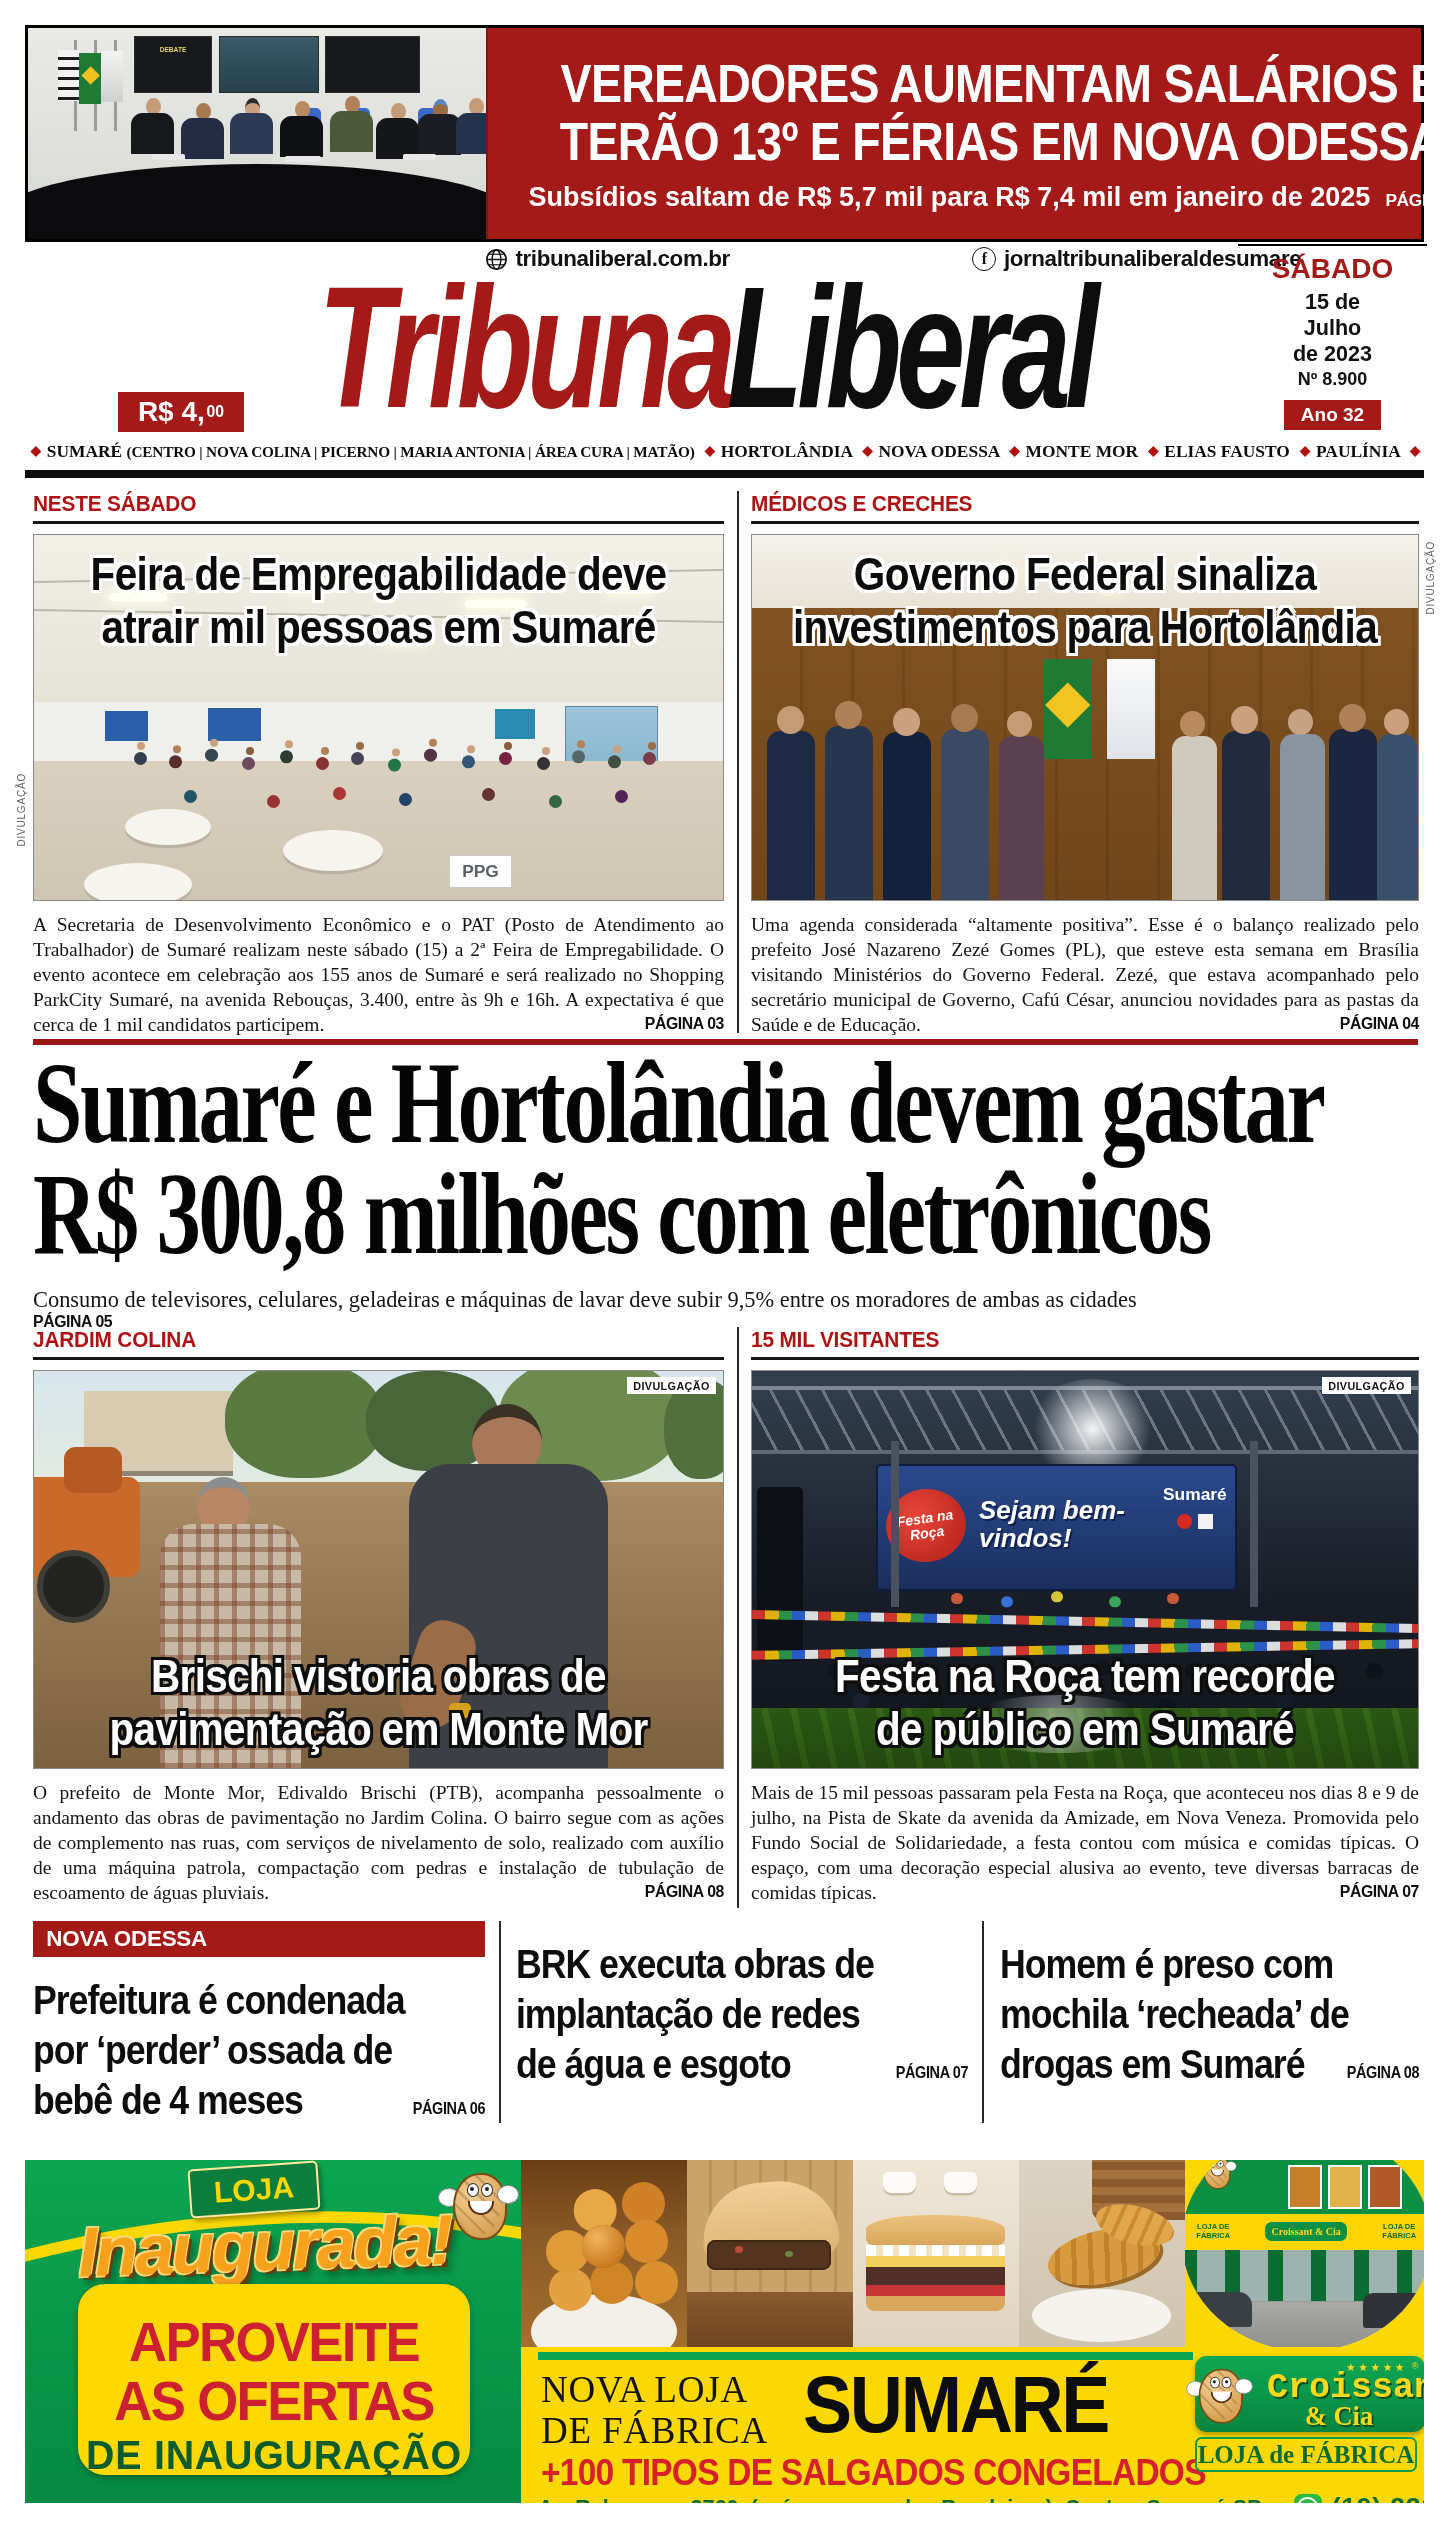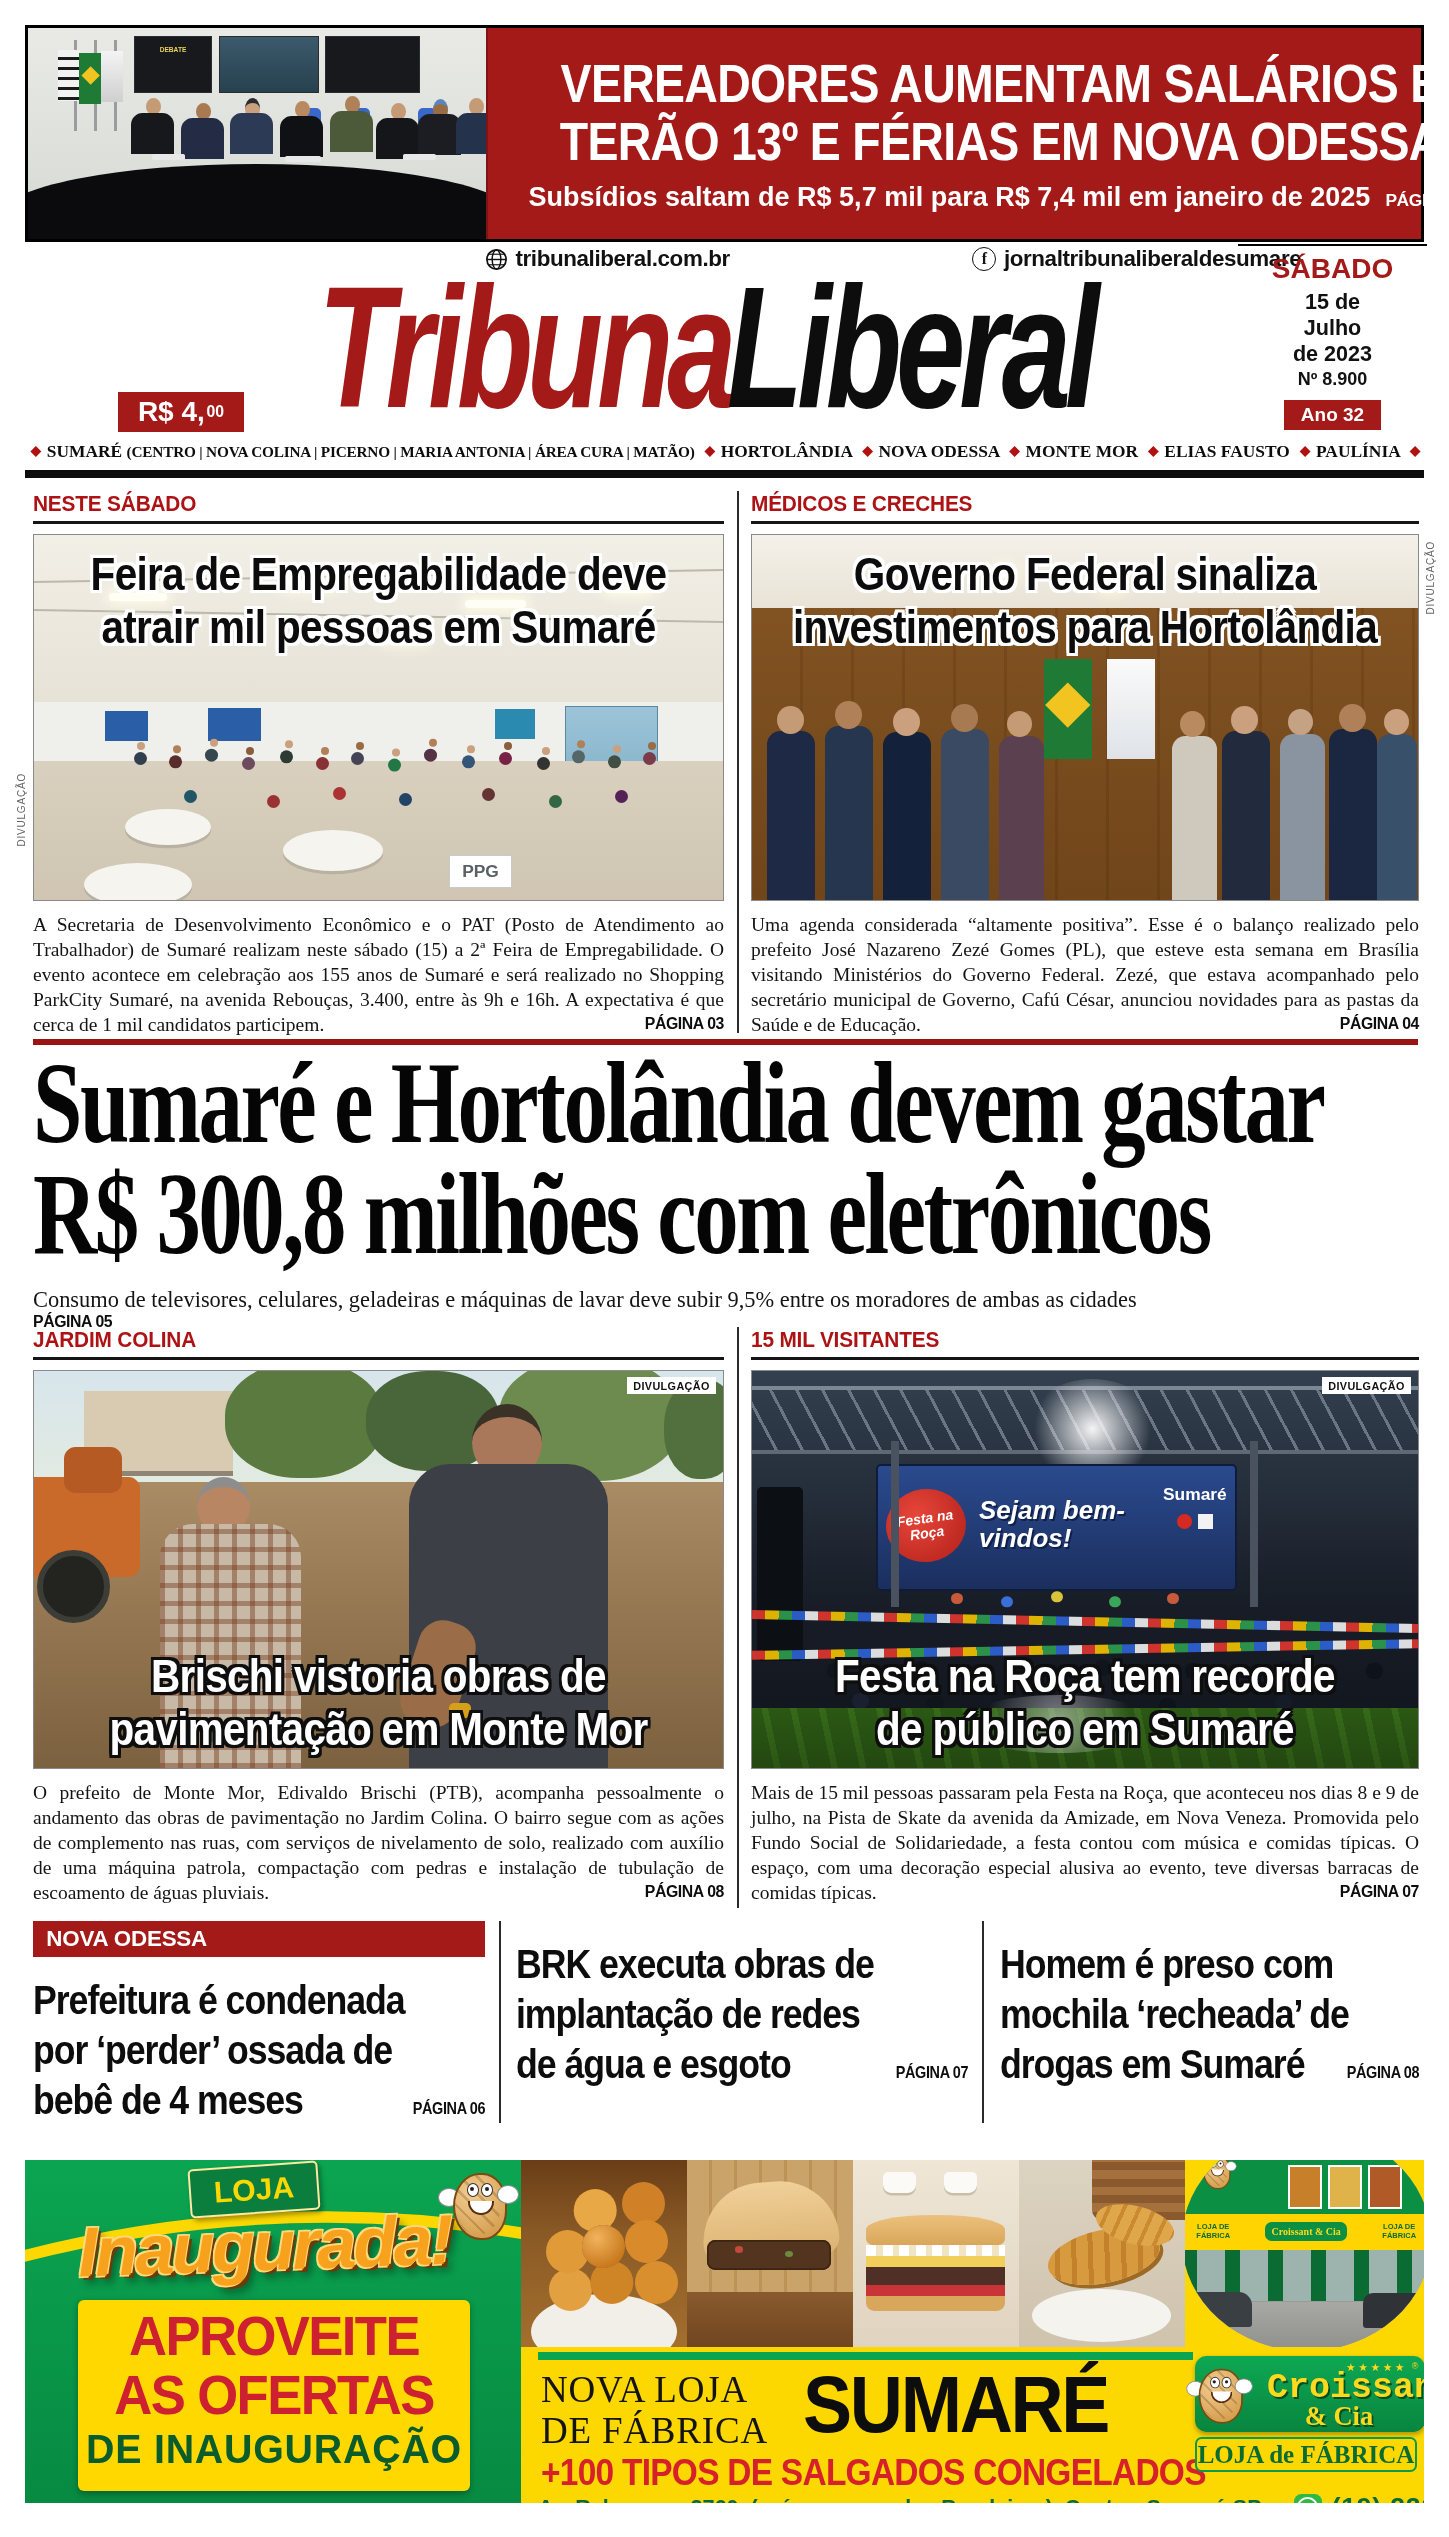--- a/index.html
+++ b/index.html
@@ -153,22 +153,22 @@
   
   .ad{left:25px;top:2160px;width:1399px;height:343px;background:#fcd800;overflow:hidden;}
   .ad-green{position:absolute;left:0;top:0;width:496px;height:343px;overflow:hidden;
             background:linear-gradient(#0ba551,#078a42);}
   .ad-lojabox{position:absolute;left:164px;top:5px;width:126px;height:45px;background:#0b7d3d;
               border:2.5px solid #ffe9a0;border-radius:5px;display:flex;align-items:center;justify-content:center;
               font-weight:700;font-size:30px;color:#fcd800;transform:rotate(-4deg);box-shadow:2.5px 3.3px 5px rgba(0,0,0,.35);}
   .ad-inaug{position:absolute;left:6.6px;top:46px;width:465px;text-align:center;font-weight:700;font-style:italic;
             font-size:70px;letter-spacing:-2.5px;color:#f8a11c;transform:rotate(-2deg);
             text-shadow:-1.7px -1.7px 0 #ffd97a,1.7px -1.7px 0 #ffd97a,-1.7px 1.7px 0 #ffd97a,3.3px 3.3px 0 #6b3c07,5.8px 7.5px 8.3px rgba(0,0,0,.4);}
-  .ad-offer{position:absolute;left:53px;top:140px;width:392px;height:191px;background:#ffd800;border-radius:6px;
-            text-align:center;padding-top:6px;box-sizing:border-box;box-shadow:0 2.5px 6.6px rgba(0,0,0,.3);}
+  .ad-offer{position:absolute;left:53px;top:124px;width:392px;height:191px;background:#ffd800;border-radius:27px;
+            text-align:center;padding-top:28px;box-sizing:border-box;box-shadow:0 2.5px 6.6px rgba(0,0,0,.3);}
   .ad-offer .r{font-weight:700;font-size:56px;line-height:59px;letter-spacing:-1.7px;color:#cd2030;
                transform:scaleX(.94);transform-origin:center;}
   .ad-offer .g{font-weight:700;font-size:41px;line-height:50px;letter-spacing:0.8px;color:#0a5c2c;
                transform:scaleX(.96);transform-origin:center;}
   .foodcell{position:absolute;top:0;width:166px;height:187px;overflow:hidden;}
   .ad-bottom-rule{position:absolute;left:513px;top:192px;width:655px;height:8.3px;background:#0ba551;}
   .ad-nova{position:absolute;left:516px;top:209px;font-family:"Liberation Serif",serif;font-size:37px;
            line-height:41px;color:#141414;letter-spacing:0.8px;}
   .ad-city{position:absolute;left:778px;top:199px;font-weight:700;font-size:80px;letter-spacing:-2.5px;color:#0d0d0d;
            transform:scaleX(.92);transform-origin:left;}

